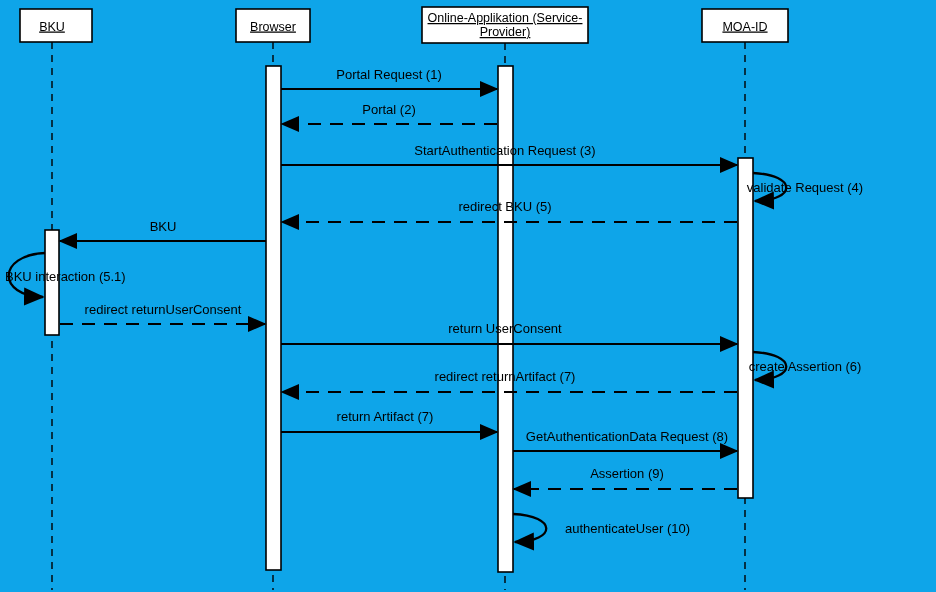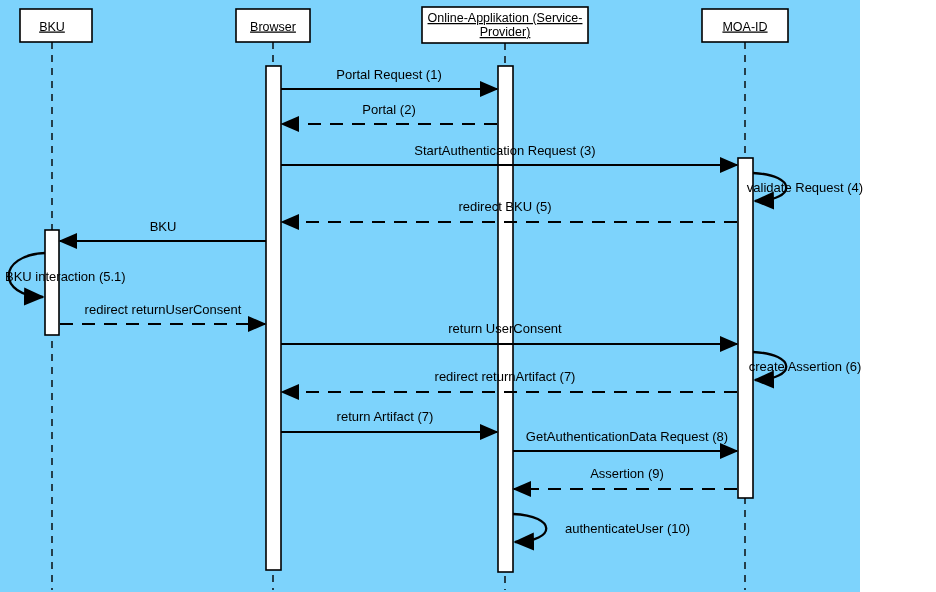--- a/index.html
+++ b/index.html
@@ -8,23 +8,23 @@
     background: #ffffff;
   }
   body {
     width: 936px;
     height: 592px;
     font-family: "Liberation Sans", sans-serif;
     overflow: hidden;
   }
   #diagram-root {
     position: relative;
-    width: 860px;
+    width: 936px;
     height: 592px;
-    background: #7dd3fc;
+    background: #0ea5e9;
   }
   svg#seq-svg {
     display: block;
     width: 936px;
     height: 592px;
   }
   .lifeline-box rect {
     fill: #ffffff;
     stroke: #000000;
     stroke-width: 1.6;

